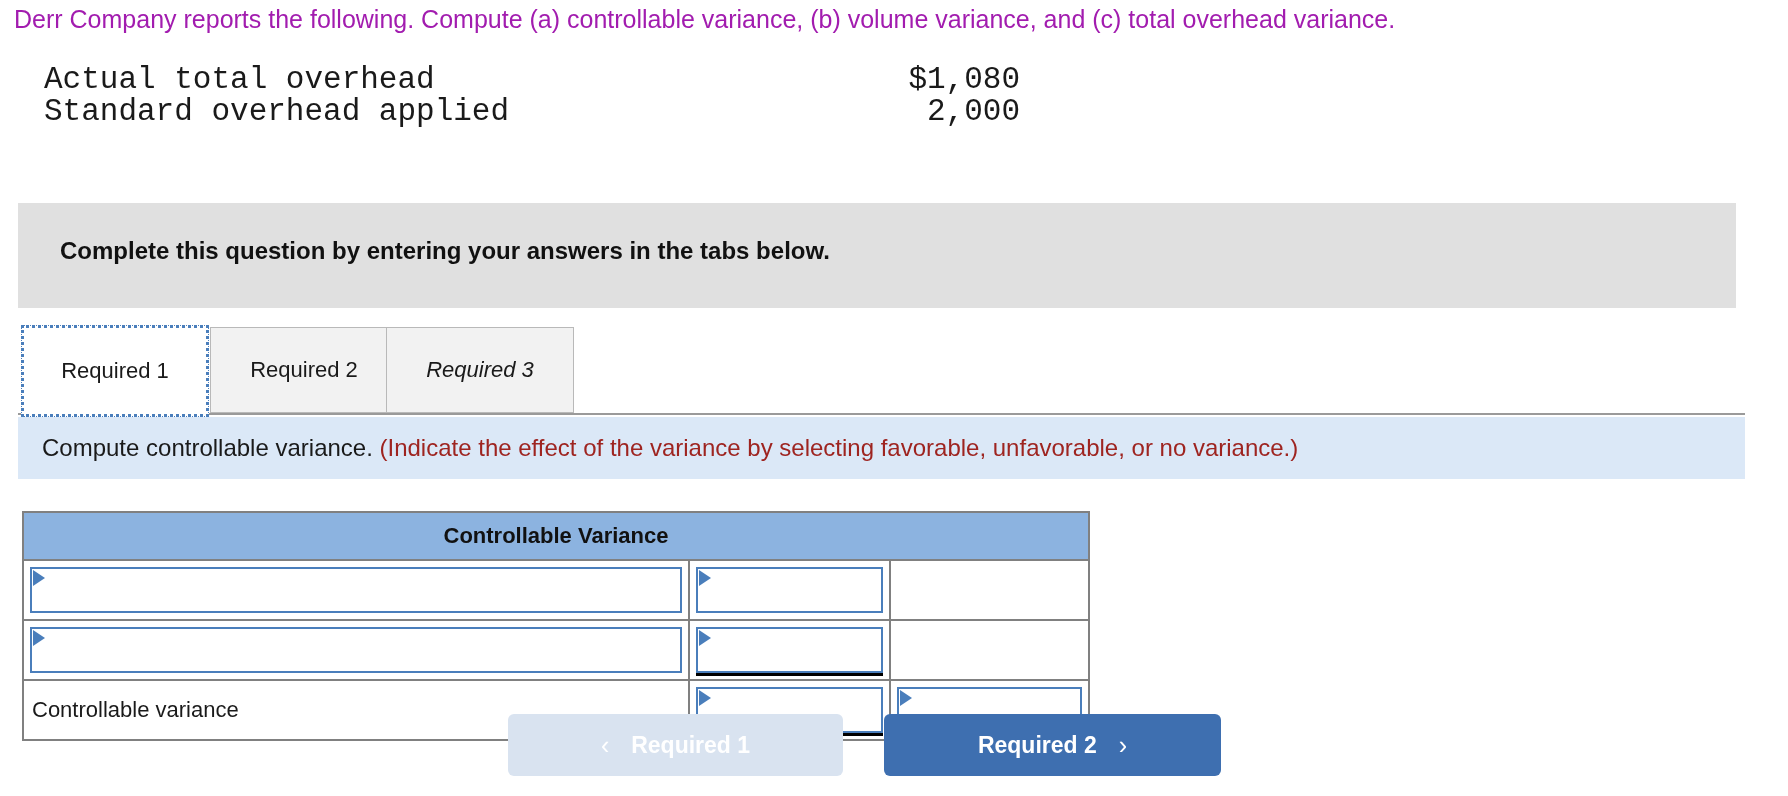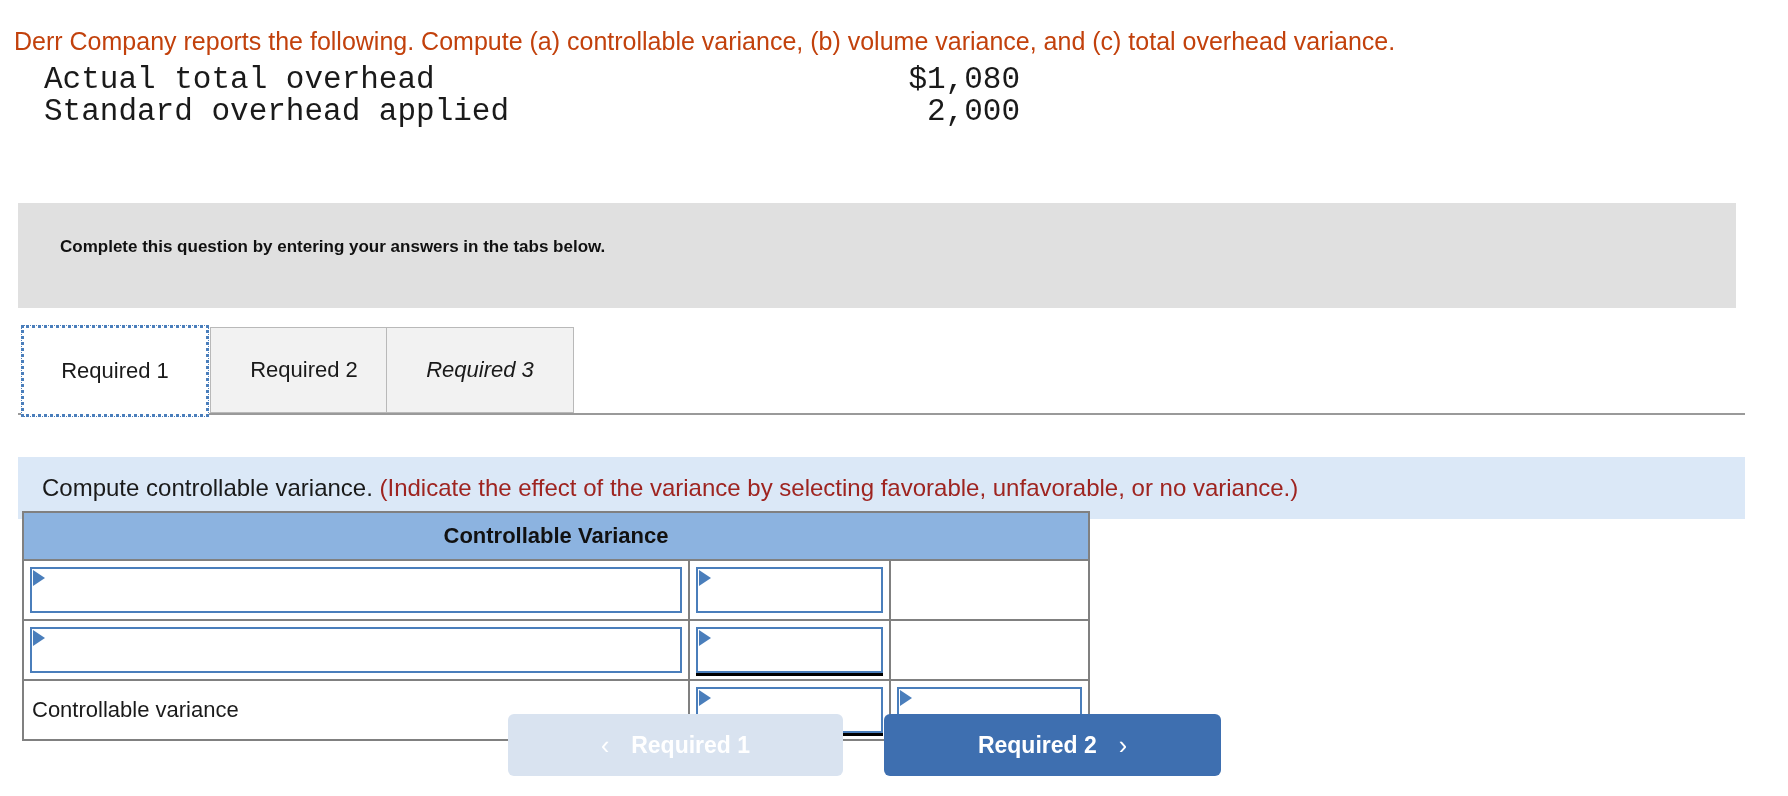--- a/index.html
+++ b/index.html
@@ -18,23 +18,22 @@
   }
 
   
   .question-prompt {
     position: absolute;
     left: 14px;
     top: 2px;
     width: 1760px;
     font-size: 25px;
     line-height: 34px;
-    color: #c2410c;
-    white-space: nowrap;
-    margin-top: 22px;
+    color: #a21caf;
+    white-space: nowrap;
   }
 
   
   .given-table {
     position: absolute;
     left: 18px;
     top: 64px;
     width: 1030px;
     border-collapse: collapse;
     font-family: "Liberation Mono", "DejaVu Sans Mono", monospace;
@@ -64,21 +63,21 @@
     left: 18px;
     top: 203px;
     width: 1718px;
     height: 105px;
     background: #e0e0e0;
   }
   .gray-banner-text {
     position: absolute;
     left: 42px;
     top: 34px;
-    font-size: 17px;
+    font-size: 24px;
     font-weight: bold;
     color: #111111;
     white-space: nowrap;
   }
 
   
   .tab-strip {
     position: absolute;
     left: 18px;
     top: 322px;
@@ -122,21 +121,20 @@
   
   .instruction-bar {
     position: absolute;
     left: 18px;
     top: 417px;
     width: 1727px;
     height: 62px;
     background: #dbe8f7;
     display: flex;
     align-items: center;
-    margin-top: 40px;
   }
   .instruction-text {
     padding-left: 24px;
     font-size: 24px;
     white-space: nowrap;
   }
   .instruction-text .hint { color: #9e2420; }
 
   
   .answer-table {

